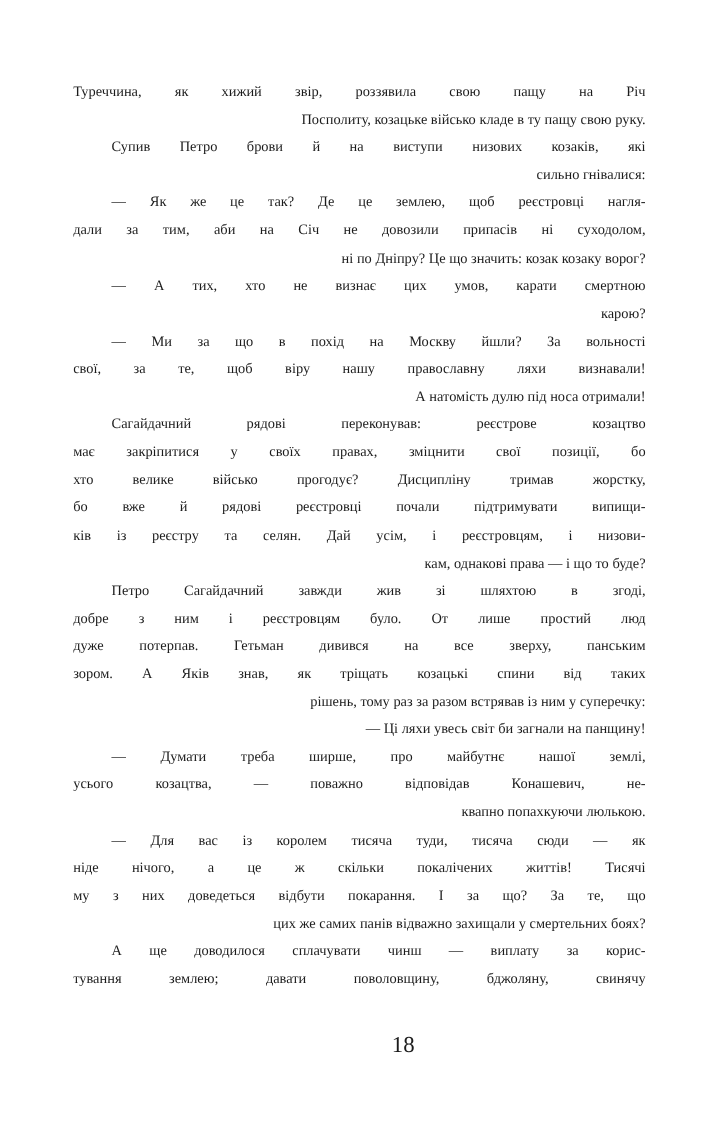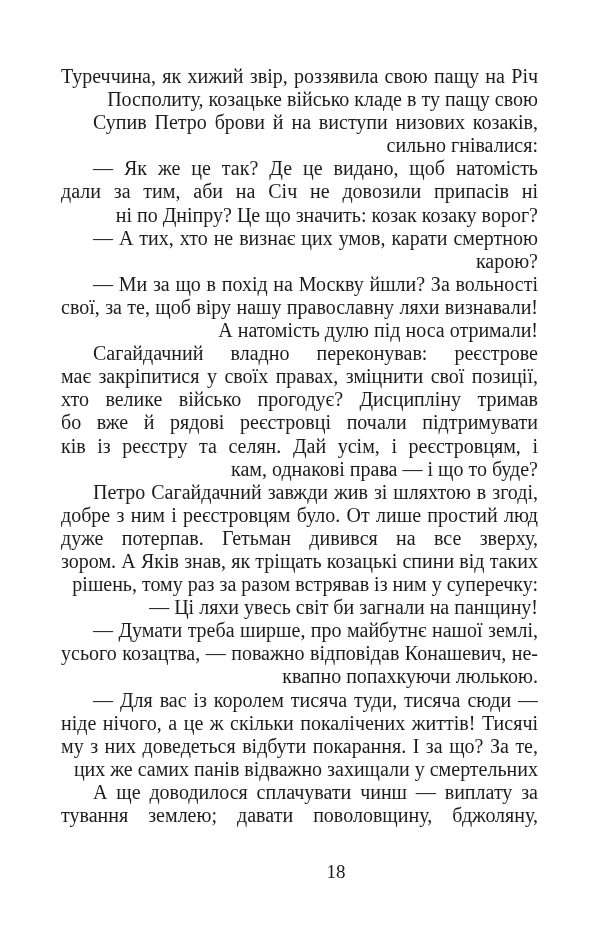--- a/index.html
+++ b/index.html
@@ -14,21 +14,21 @@
     background: var(--page-bg, #ffffff);
     font-family: "Liberation Serif", "DejaVu Serif", serif;
     color: var(--text-color, #1c1c1c);
     overflow: hidden;
   }
   .text-block {
     position: absolute;
     left: 61px;
     top: 65px;
     width: 477px;
-    font-size: 20px;
+    font-size: 12px;
     line-height: 23.1px;
     letter-spacing: 0;
   }
   .line {
     height: 23.1px;
     overflow: hidden;
     text-align: right;
   }
   .line.just {
     text-align: justify;
@@ -51,29 +51,29 @@
 </style>
 </head>
 <body>
 
 <div class="page" style="--page-bg: #ffffff; --text-color: #1c1c1c;">
   <div class="text-block">
       <div class="line just">Туреччина, як хижий звір, роззявила свою пащу на Річ</div>
       <div class="line">Посполиту, козацьке військо кладе в ту пащу свою руку.</div>
       <div class="line just indent">Супив Петро брови й на виступи низових козаків, які</div>
       <div class="line">сильно гнівалися:</div>
-      <div class="line just indent">— Як же це так? Де це видано, щоб натомість нагля-</div>
+      <div class="line just indent">— Як же це так? Де це землею, щоб реєстровці нагля-</div>
       <div class="line just">дали за тим, аби на Січ не довозили припасів ні суходолом,</div>
       <div class="line">ні по Дніпру? Це що значить: козак козаку ворог?</div>
       <div class="line just indent">— А тих, хто не визнає цих умов, карати смертною</div>
       <div class="line">карою?</div>
       <div class="line just indent">— Ми за що в похід на Москву йшли? За вольності</div>
       <div class="line just">свої, за те, щоб віру нашу православну ляхи визнавали!</div>
       <div class="line">А натомість дулю під носа отримали!</div>
-      <div class="line just indent">Сагайдачний владно переконував: реєстрове козацтво</div>
+      <div class="line just indent">Сагайдачний рядові переконував: реєстрове козацтво</div>
       <div class="line just">має закріпитися у своїх правах, зміцнити свої позиції, бо</div>
       <div class="line just">хто велике військо прогодує? Дисципліну тримав жорстку,</div>
       <div class="line just">бо вже й рядові реєстровці почали підтримувати випищи-</div>
       <div class="line just">ків із реєстру та селян. Дай усім, і реєстровцям, і низови-</div>
       <div class="line">кам, однакові права — і що то буде?</div>
       <div class="line just indent">Петро Сагайдачний завжди жив зі шляхтою в згоді,</div>
       <div class="line just">добре з ним і реєстровцям було. От лише простий люд</div>
       <div class="line just">дуже потерпав. Гетьман дивився на все зверху, панським</div>
       <div class="line just">зором. А Яків знав, як тріщать козацькі спини від таких</div>
       <div class="line">рішень, тому раз за разом встрявав із ним у суперечку:</div>

